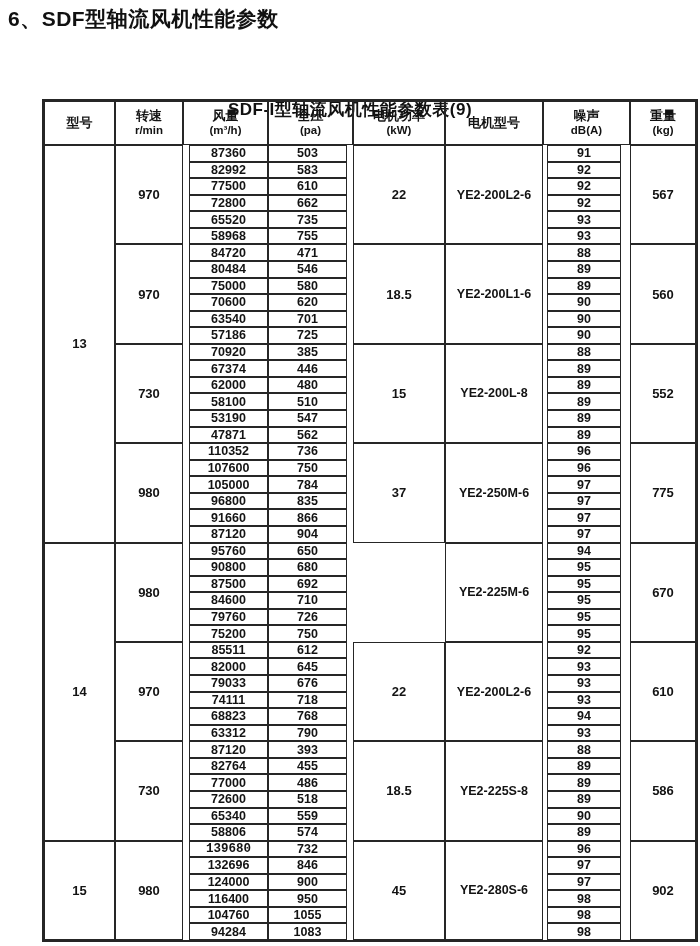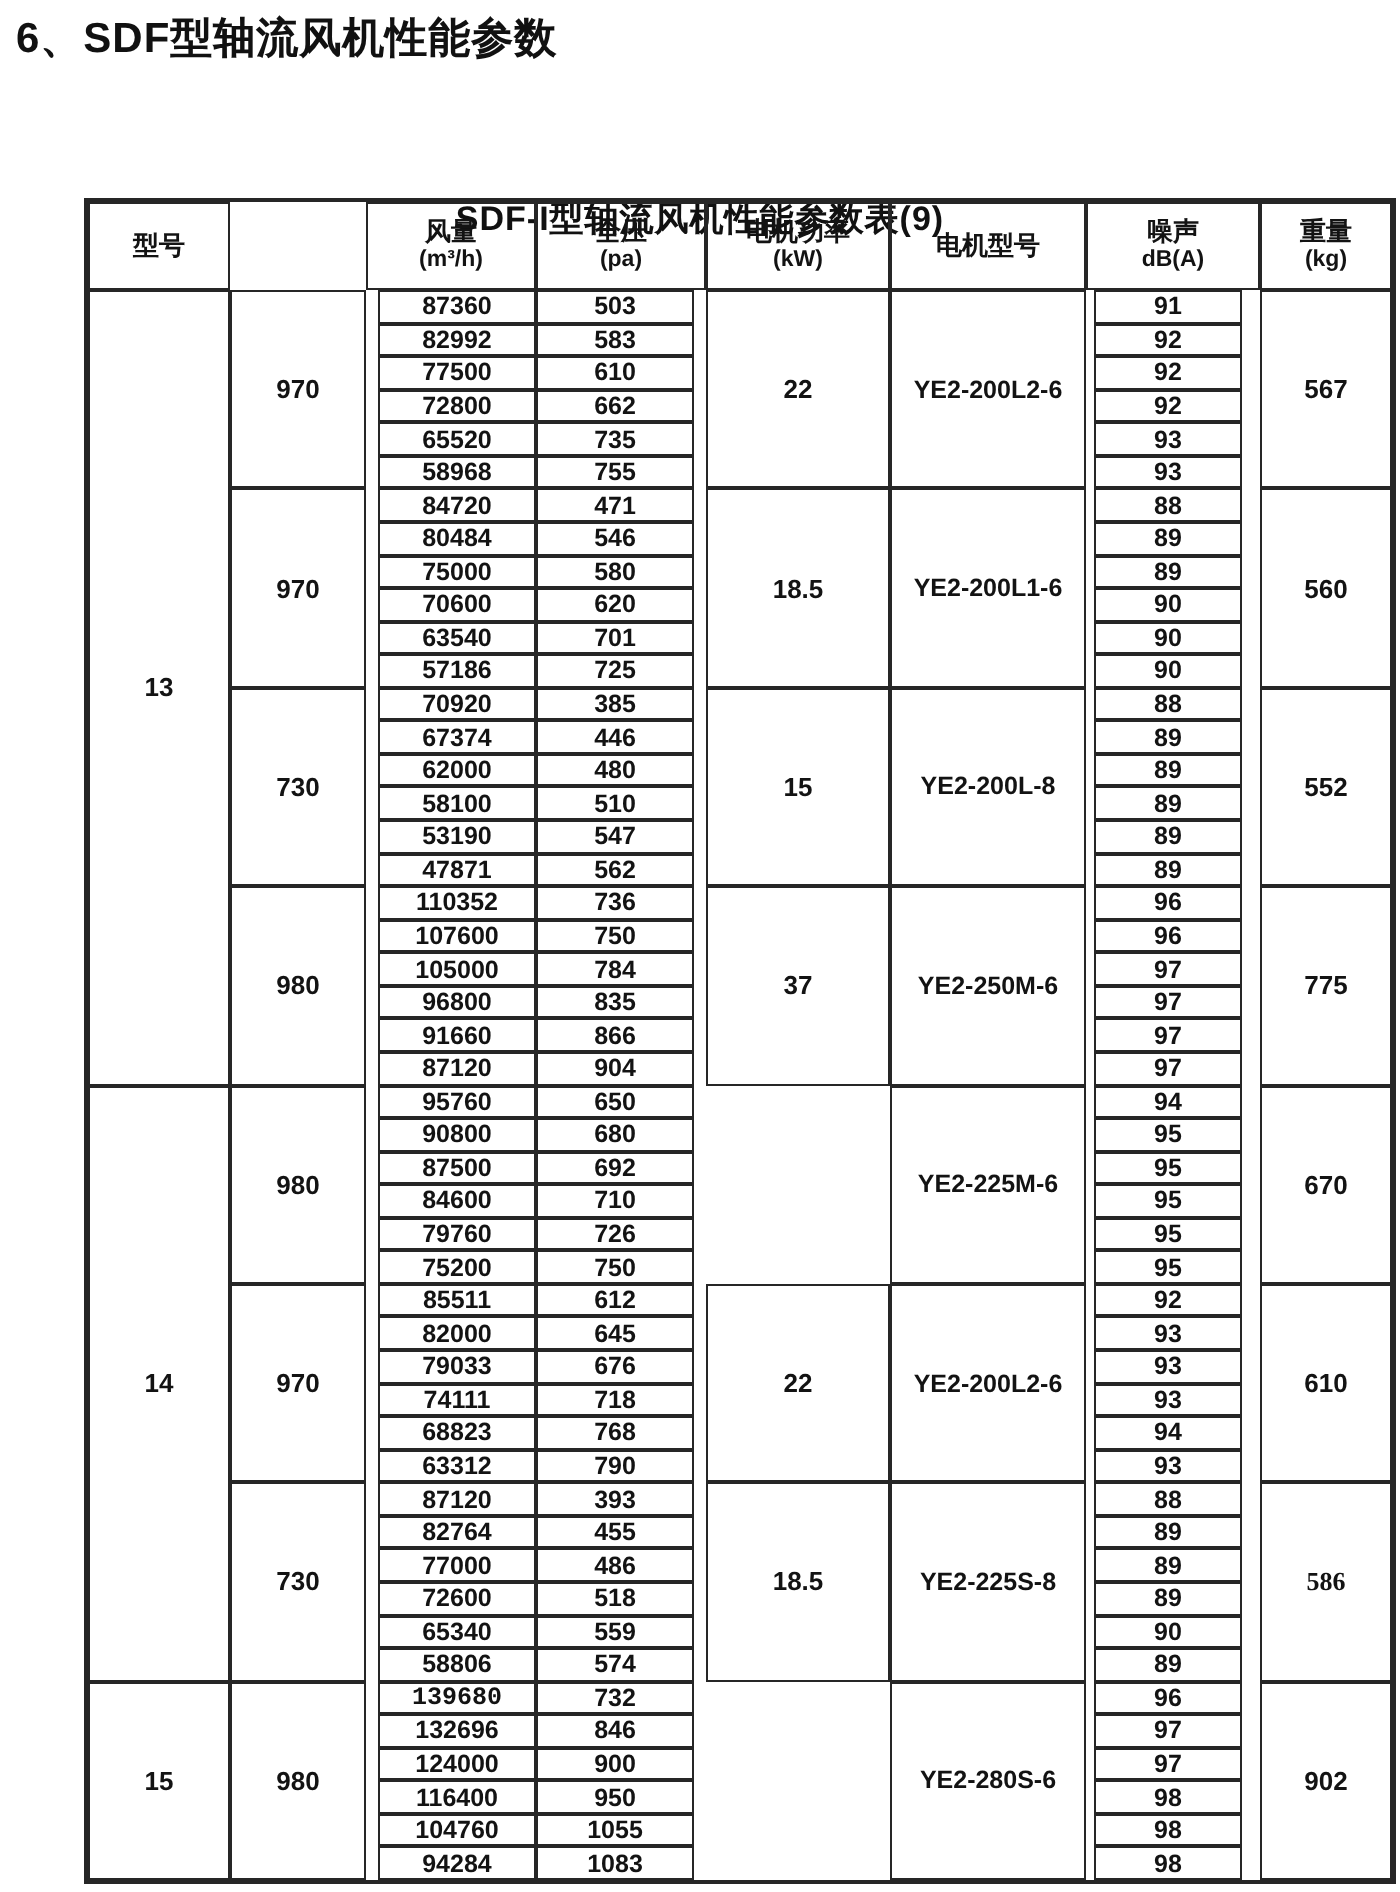--- a/index.html
+++ b/index.html
@@ -42,20 +42,24 @@
 </style>
 </head>
 <body>
 
 <div class="page-title">6、SDF型轴流风机性能参数</div>
 <div class="page-subtitle">SDF-I型轴流风机性能参数表(9)</div>
 
 <div id="grid">
     <div class="cell hcell" style="grid-area: 1 / 1 / span 1;">
       <span class="h1">型号</span>
+    </div>
+    <div class="cell hcell" style="grid-area: 1 / 2 / span 1;">
+      <span class="h1">转速</span>
+      <span class="h2">r/min</span>
     </div>
     <div class="cell hcell" style="grid-area: 1 / 3 / span 1;">
       <span class="h1">风量</span>
       <span class="h2">(m³/h)</span>
     </div>
     <div class="cell hcell" style="grid-area: 1 / 4 / span 1;">
       <span class="h1">全压</span>
       <span class="h2">(pa)</span>
     </div>
     <div class="cell hcell" style="grid-area: 1 / 5 / span 1;">
@@ -202,41 +206,42 @@
     <div class="cell sub inset-lr" style="grid-area: 35 / 7 / span 1;">93</div>
     <div class="cell sub inset-l" style="grid-area: 36 / 3 / span 1;">68823</div>
     <div class="cell sub inset-r" style="grid-area: 36 / 4 / span 1;">768</div>
     <div class="cell sub inset-lr" style="grid-area: 36 / 7 / span 1;">94</div>
     <div class="cell sub inset-l" style="grid-area: 37 / 3 / span 1;">63312</div>
     <div class="cell sub inset-r" style="grid-area: 37 / 4 / span 1;">790</div>
     <div class="cell sub inset-lr" style="grid-area: 37 / 7 / span 1;">93</div>
     <div class="cell big" style="grid-area: 38 / 2 / span 6;">730</div>
     <div class="cell big" style="grid-area: 38 / 5 / span 6;">18.5</div>
     <div class="cell sub" style="grid-area: 38 / 6 / span 6;">YE2-225S-8</div>
-    <div class="cell big" style="grid-area: 38 / 8 / span 6; font-family: Liberation Serif, serif;">586</div>
+    <div class="cell big" style="grid-area: 38 / 8 / span 6;">586</div>
     <div class="cell sub inset-l" style="grid-area: 38 / 3 / span 1;">87120</div>
     <div class="cell sub inset-r" style="grid-area: 38 / 4 / span 1;">393</div>
     <div class="cell sub inset-lr" style="grid-area: 38 / 7 / span 1;">88</div>
     <div class="cell sub inset-l" style="grid-area: 39 / 3 / span 1;">82764</div>
     <div class="cell sub inset-r" style="grid-area: 39 / 4 / span 1;">455</div>
     <div class="cell sub inset-lr" style="grid-area: 39 / 7 / span 1;">89</div>
     <div class="cell sub inset-l" style="grid-area: 40 / 3 / span 1;">77000</div>
     <div class="cell sub inset-r" style="grid-area: 40 / 4 / span 1;">486</div>
     <div class="cell sub inset-lr" style="grid-area: 40 / 7 / span 1;">89</div>
     <div class="cell sub inset-l" style="grid-area: 41 / 3 / span 1;">72600</div>
     <div class="cell sub inset-r" style="grid-area: 41 / 4 / span 1;">518</div>
     <div class="cell sub inset-lr" style="grid-area: 41 / 7 / span 1;">89</div>
     <div class="cell sub inset-l" style="grid-area: 42 / 3 / span 1;">65340</div>
     <div class="cell sub inset-r" style="grid-area: 42 / 4 / span 1;">559</div>
     <div class="cell sub inset-lr" style="grid-area: 42 / 7 / span 1;">90</div>
     <div class="cell sub inset-l" style="grid-area: 43 / 3 / span 1;">58806</div>
     <div class="cell sub inset-r" style="grid-area: 43 / 4 / span 1;">574</div>
     <div class="cell sub inset-lr" style="grid-area: 43 / 7 / span 1;">89</div>
     <div class="cell big" style="grid-area: 44 / 1 / span 6;">15</div>
     <div class="cell big" style="grid-area: 44 / 2 / span 6;">980</div>
+    <div class="cell big" style="grid-area: 44 / 5 / span 6;">45</div>
     <div class="cell sub" style="grid-area: 44 / 6 / span 6;">YE2-280S-6</div>
     <div class="cell big" style="grid-area: 44 / 8 / span 6;">902</div>
     <div class="cell sub inset-l" style="grid-area: 44 / 3 / span 1; font-family: Liberation Mono, monospace;">139680</div>
     <div class="cell sub inset-r" style="grid-area: 44 / 4 / span 1;">732</div>
     <div class="cell sub inset-lr" style="grid-area: 44 / 7 / span 1;">96</div>
     <div class="cell sub inset-l" style="grid-area: 45 / 3 / span 1;">132696</div>
     <div class="cell sub inset-r" style="grid-area: 45 / 4 / span 1;">846</div>
     <div class="cell sub inset-lr" style="grid-area: 45 / 7 / span 1;">97</div>
     <div class="cell sub inset-l" style="grid-area: 46 / 3 / span 1;">124000</div>
     <div class="cell sub inset-r" style="grid-area: 46 / 4 / span 1;">900</div>

